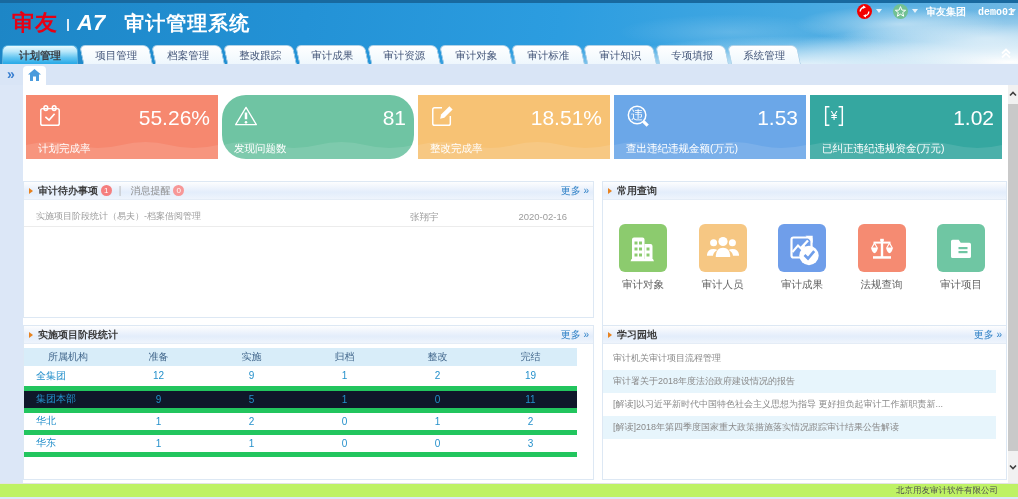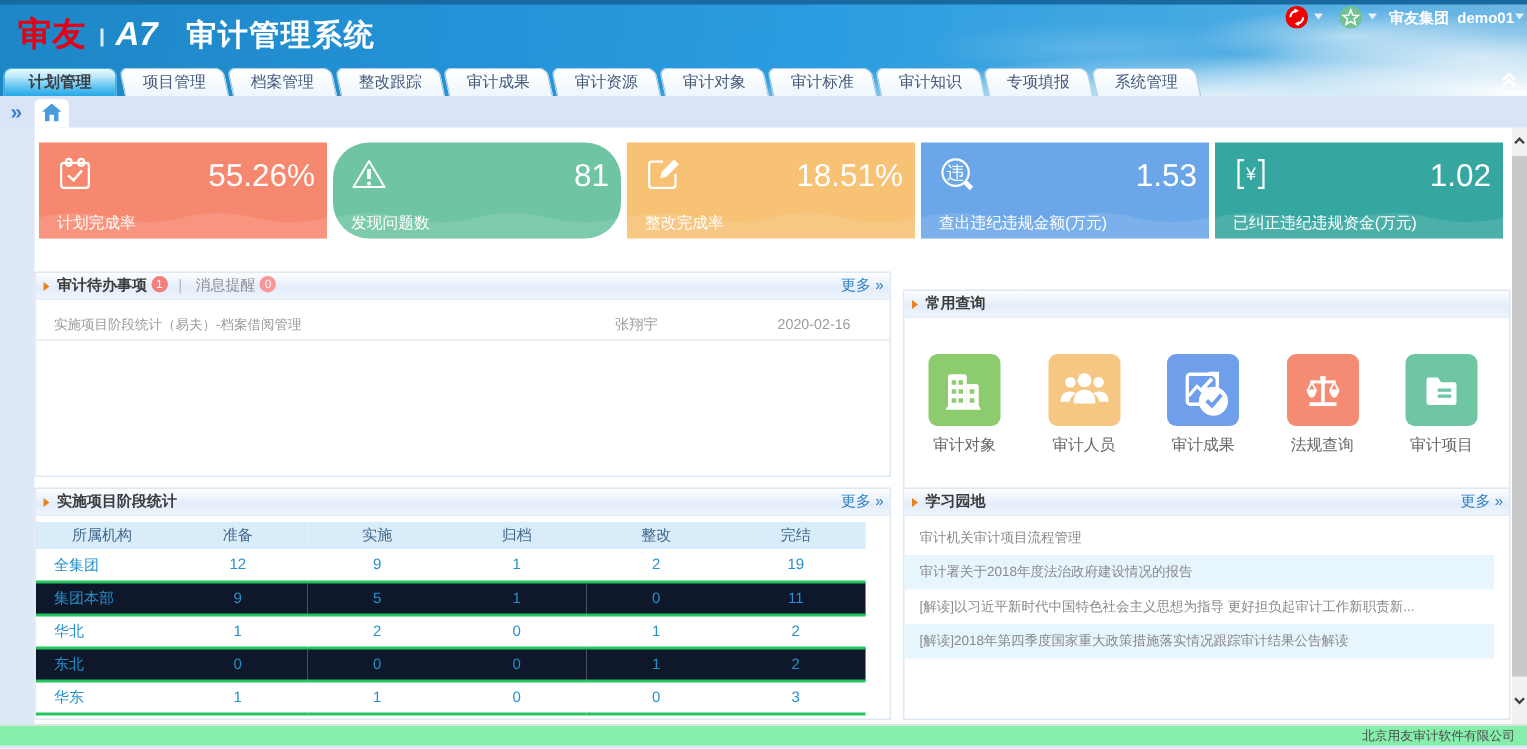--- a/index.html
+++ b/index.html
@@ -16,21 +16,21 @@
   radial-gradient(ellipse 240px 35px at 620px 72px, rgba(255,255,255,.6) 0%, rgba(255,255,255,0) 75%),
   radial-gradient(ellipse 200px 30px at 480px 80px, rgba(255,255,255,.35) 0%, rgba(255,255,255,0) 75%),
   radial-gradient(ellipse 160px 25px at 730px 32px, rgba(255,255,255,.18) 0%, rgba(255,255,255,0) 70%),
   linear-gradient(98deg,#1d86c6 0%,#2392d6 30%,#2c9de0 55%,#45a9e2 78%,#70b8e4 100%);}
 .topstrip{position:absolute;left:0;top:0;width:100%;height:3px;background:#18699f;}
 .logo{position:absolute;left:12px;top:10px;height:26px;line-height:26px;white-space:nowrap;}
 .logo .sy{color:#e60014;font-size:22px;font-weight:bold;letter-spacing:1px;}
 .logo .bar{display:inline-block;width:2px;height:12px;background:rgba(255,255,255,.85);margin:0 8px 2px 9px;vertical-align:middle;}
 .logo .a7{color:#fff;font-size:22px;font-weight:bold;font-style:italic;margin-right:19px;}
 .logo .sys{color:#fff;font-size:20px;font-weight:bold;letter-spacing:1px;}
-.hright{position:absolute;left:0;top:0;width:1018px;height:24px;color:#fff;font-size:11px;font-weight:bold;}
+.hright{position:absolute;left:0;top:0;width:1018px;height:24px;color:#fff;font-size:11px;font-weight:bold;font-family:Liberation Mono, monospace;}
 .hx{position:absolute;}
 .caret{width:0;height:0;border-left:3.5px solid transparent;border-right:3.5px solid transparent;border-top:4px solid #e8f2fa;}
 
 
 .tabs{position:absolute;left:0;top:45px;height:19px;width:100%;text-decoration:underline;}
 .tab{position:absolute;top:0;height:19px;border:1px solid #b0d2e8;border-bottom:none;border-radius:6px 6px 0 0;
  background:linear-gradient(#ffffff,#eef7fd);color:#45577a;font-size:10.5px;text-align:center;line-height:19px;
  transform:skewX(12deg);}
 .tab span{display:inline-block;transform:skewX(-12deg);}
 .tab.on{background:linear-gradient(180deg,#e8fafe 0%,#b8e7fa 30%,#62c5f1 65%,#2eace8 95%,#2aa9e6 100%);border-color:#57b0de;color:#3a3f46;font-weight:bold;transform:none;}
@@ -66,50 +66,50 @@
 .badge{display:inline-block;min-width:11px;height:11px;border-radius:6px;background:#f57e7e;color:#fff;font-size:8px;line-height:11px;text-align:center;vertical-align:1px;font-weight:normal;}
 .sep{color:#b5b5b5;margin:0 9px 0 7px;font-weight:normal;}
 .dim{color:#8f8f8f;}
 
 .p-todo{left:0;top:96px;width:571px;height:137px;}
 .todo-row{position:relative;height:27px;line-height:33px;border-bottom:1px solid #ececec;font-size:9.5px;color:#9c9c9c;}
 .todo-row .t1{position:absolute;left:12px;font-size:9px;}
 .todo-row .t2{position:absolute;left:386px;}
 .todo-row .t3{position:absolute;right:26px;}
 
-.p-query{left:579px;top:108px;width:405px;height:154px;font-family:Liberation Serif, serif;}
+.p-query{left:579px;top:96px;width:405px;height:154px;font-family:Liberation Serif, serif;}
 .qwrap{position:absolute;left:16px;top:42px;width:376px;display:flex;}
 .qitem{width:48px;margin-right:31.5px;text-align:center;}
 .qitem:last-child{margin-right:0;}
 .qbox{width:48px;height:48px;border-radius:6px;display:flex;align-items:center;justify-content:center;}
 .qlbl{margin-top:6px;font-size:10.5px;color:#666;white-space:nowrap;}
 .q1{background:#8ccb6e;}
 .q2{background:#f6c783;}
 .q3{background:#6f9eea;}
 .q4{background:#6fc6a3;}
 .q5{background:#f58b72;}
 
 .p-stat{left:0;top:240px;width:571px;height:155px;}
 .stbl{width:553px;border-collapse:collapse;font-size:10px;margin-top:4px;padding-left:16px;}
 .stbl th{height:18px;background:#d8edf9;color:#43688d;font-weight:normal;text-align:center;}
-.stbl td{height:22px;color:#2590cb;text-align:center;border-bottom:2px solid #22c55e;}
+.stbl td{height:22px;color:#2590cb;text-align:center;border-bottom:5px solid #22c55e;}
 .stbl td:first-child{text-align:left;padding-left:12px;}
 .stbl th:first-child{width:88px;}
 .stbl tr.alt td{background:#0f172a;}
 
 .p-learn{left:579px;top:240px;width:405px;height:155px;}
 .lrow{height:23px;line-height:23px;font-size:9px;color:#8a8a8a;padding-left:10px;margin-right:10px;white-space:nowrap;overflow:hidden;}
 .lrow.alt{background:#e7f5fc;}
 
 
 .sbar{position:absolute;right:0;top:85px;width:10px;height:398px;background:#f1f1f1;}
 .sthumb{position:absolute;left:0;top:19px;width:10px;height:347px;background:#c9c9c9;}
 
 
-.footer{position:absolute;left:0;top:483px;width:1018px;height:14px;background:#86efac;border-top:1px solid #e3e3e3;font-size:8.5px;color:#4d4d4d;text-align:right;padding-right:8px;line-height:13px;}
+.footer{position:absolute;left:0;top:483px;width:1018px;height:14px;background:#bef264;border-top:1px solid #e3e3e3;font-size:8.5px;color:#4d4d4d;text-align:right;padding-right:20px;line-height:13px;}
 </style>
 </head>
 <body>
 
 <div class="top">
   <div class="topstrip"></div>
   <div class="logo"><span class="sy">审友</span><span class="bar"></span><span class="a7">A7</span><span class="sys">审计管理系统</span></div>
   <div class="hright">
     <svg class="hx" style="left:857px;top:4px;" width="15" height="15" viewBox="0 0 15 15">
         <circle cx="7.5" cy="7.5" r="7.5" fill="#f20000"></circle>
@@ -324,28 +324,20 @@
             <td>11</td>
           </tr>
       <tr>
             <td>华北</td>
             <td>1</td>
             <td>2</td>
             <td>0</td>
             <td>1</td>
             <td>2</td>
           </tr>
-      <tr class="alt">
-            <td>东北</td>
-            <td>0</td>
-            <td>0</td>
-            <td>0</td>
-            <td>1</td>
-            <td>2</td>
-          </tr>
       <tr>
             <td>华东</td>
             <td>1</td>
             <td>1</td>
             <td>0</td>
             <td>0</td>
             <td>3</td>
           </tr>
     </tbody>
       </table>

